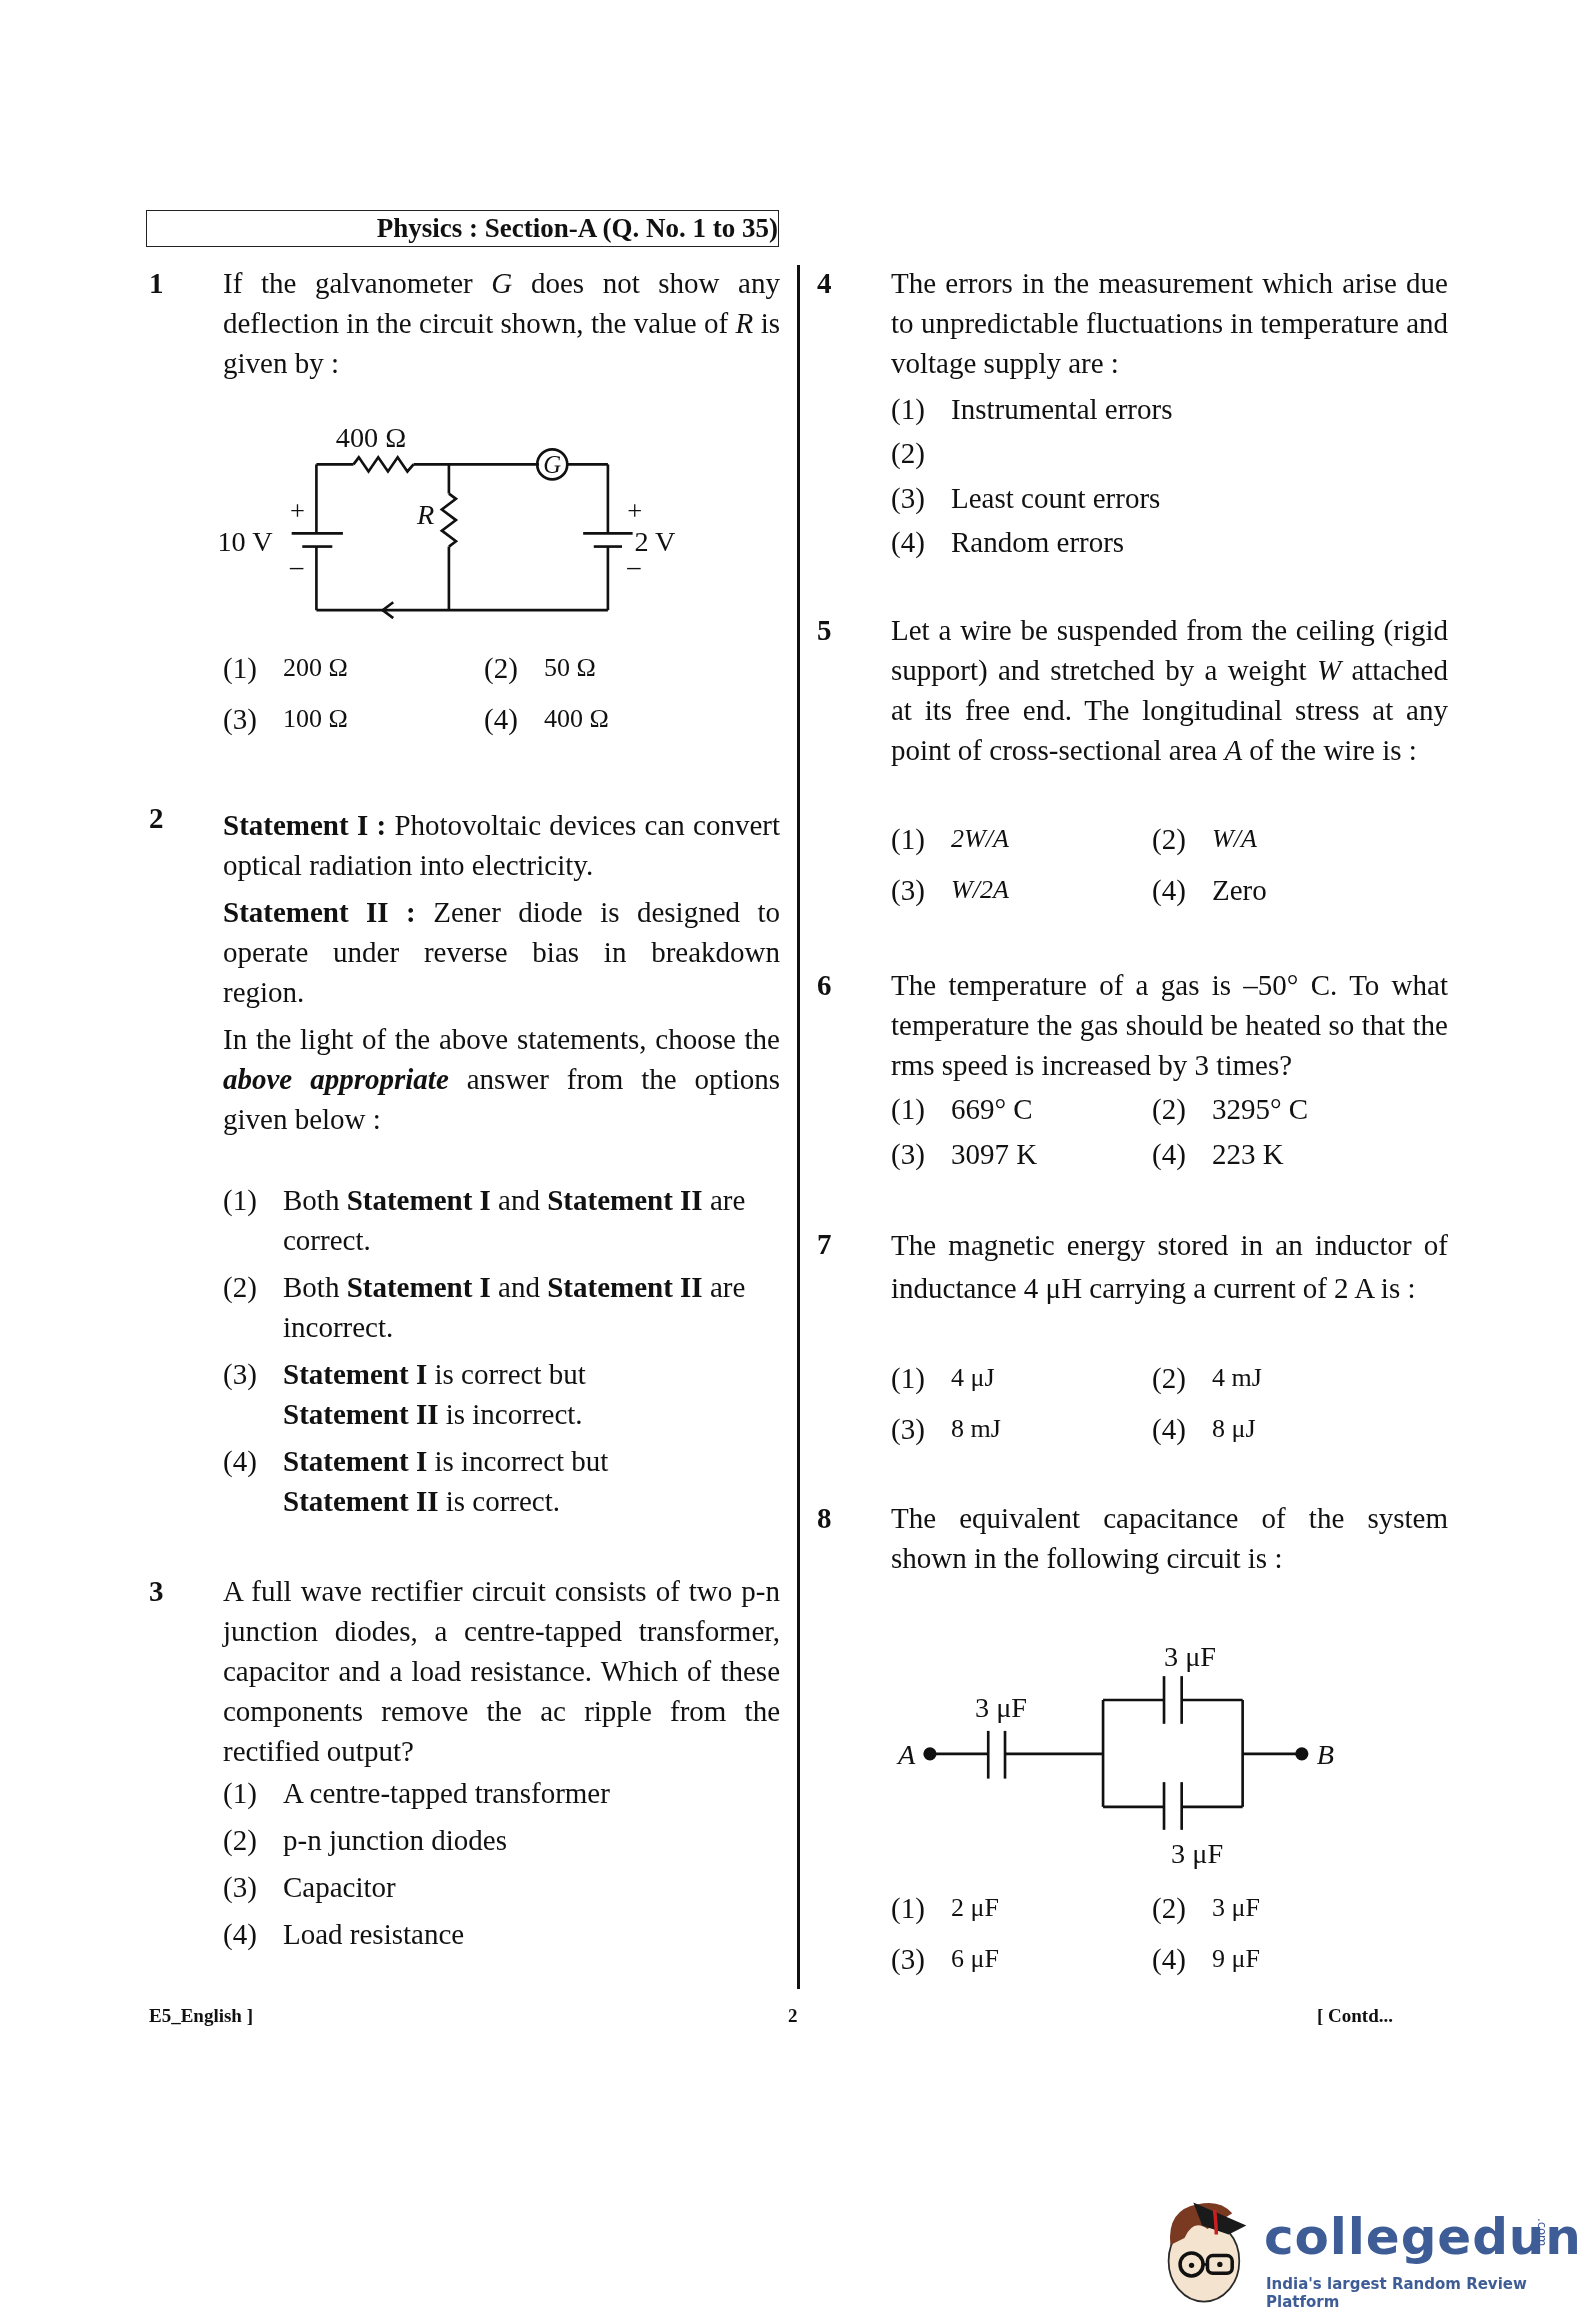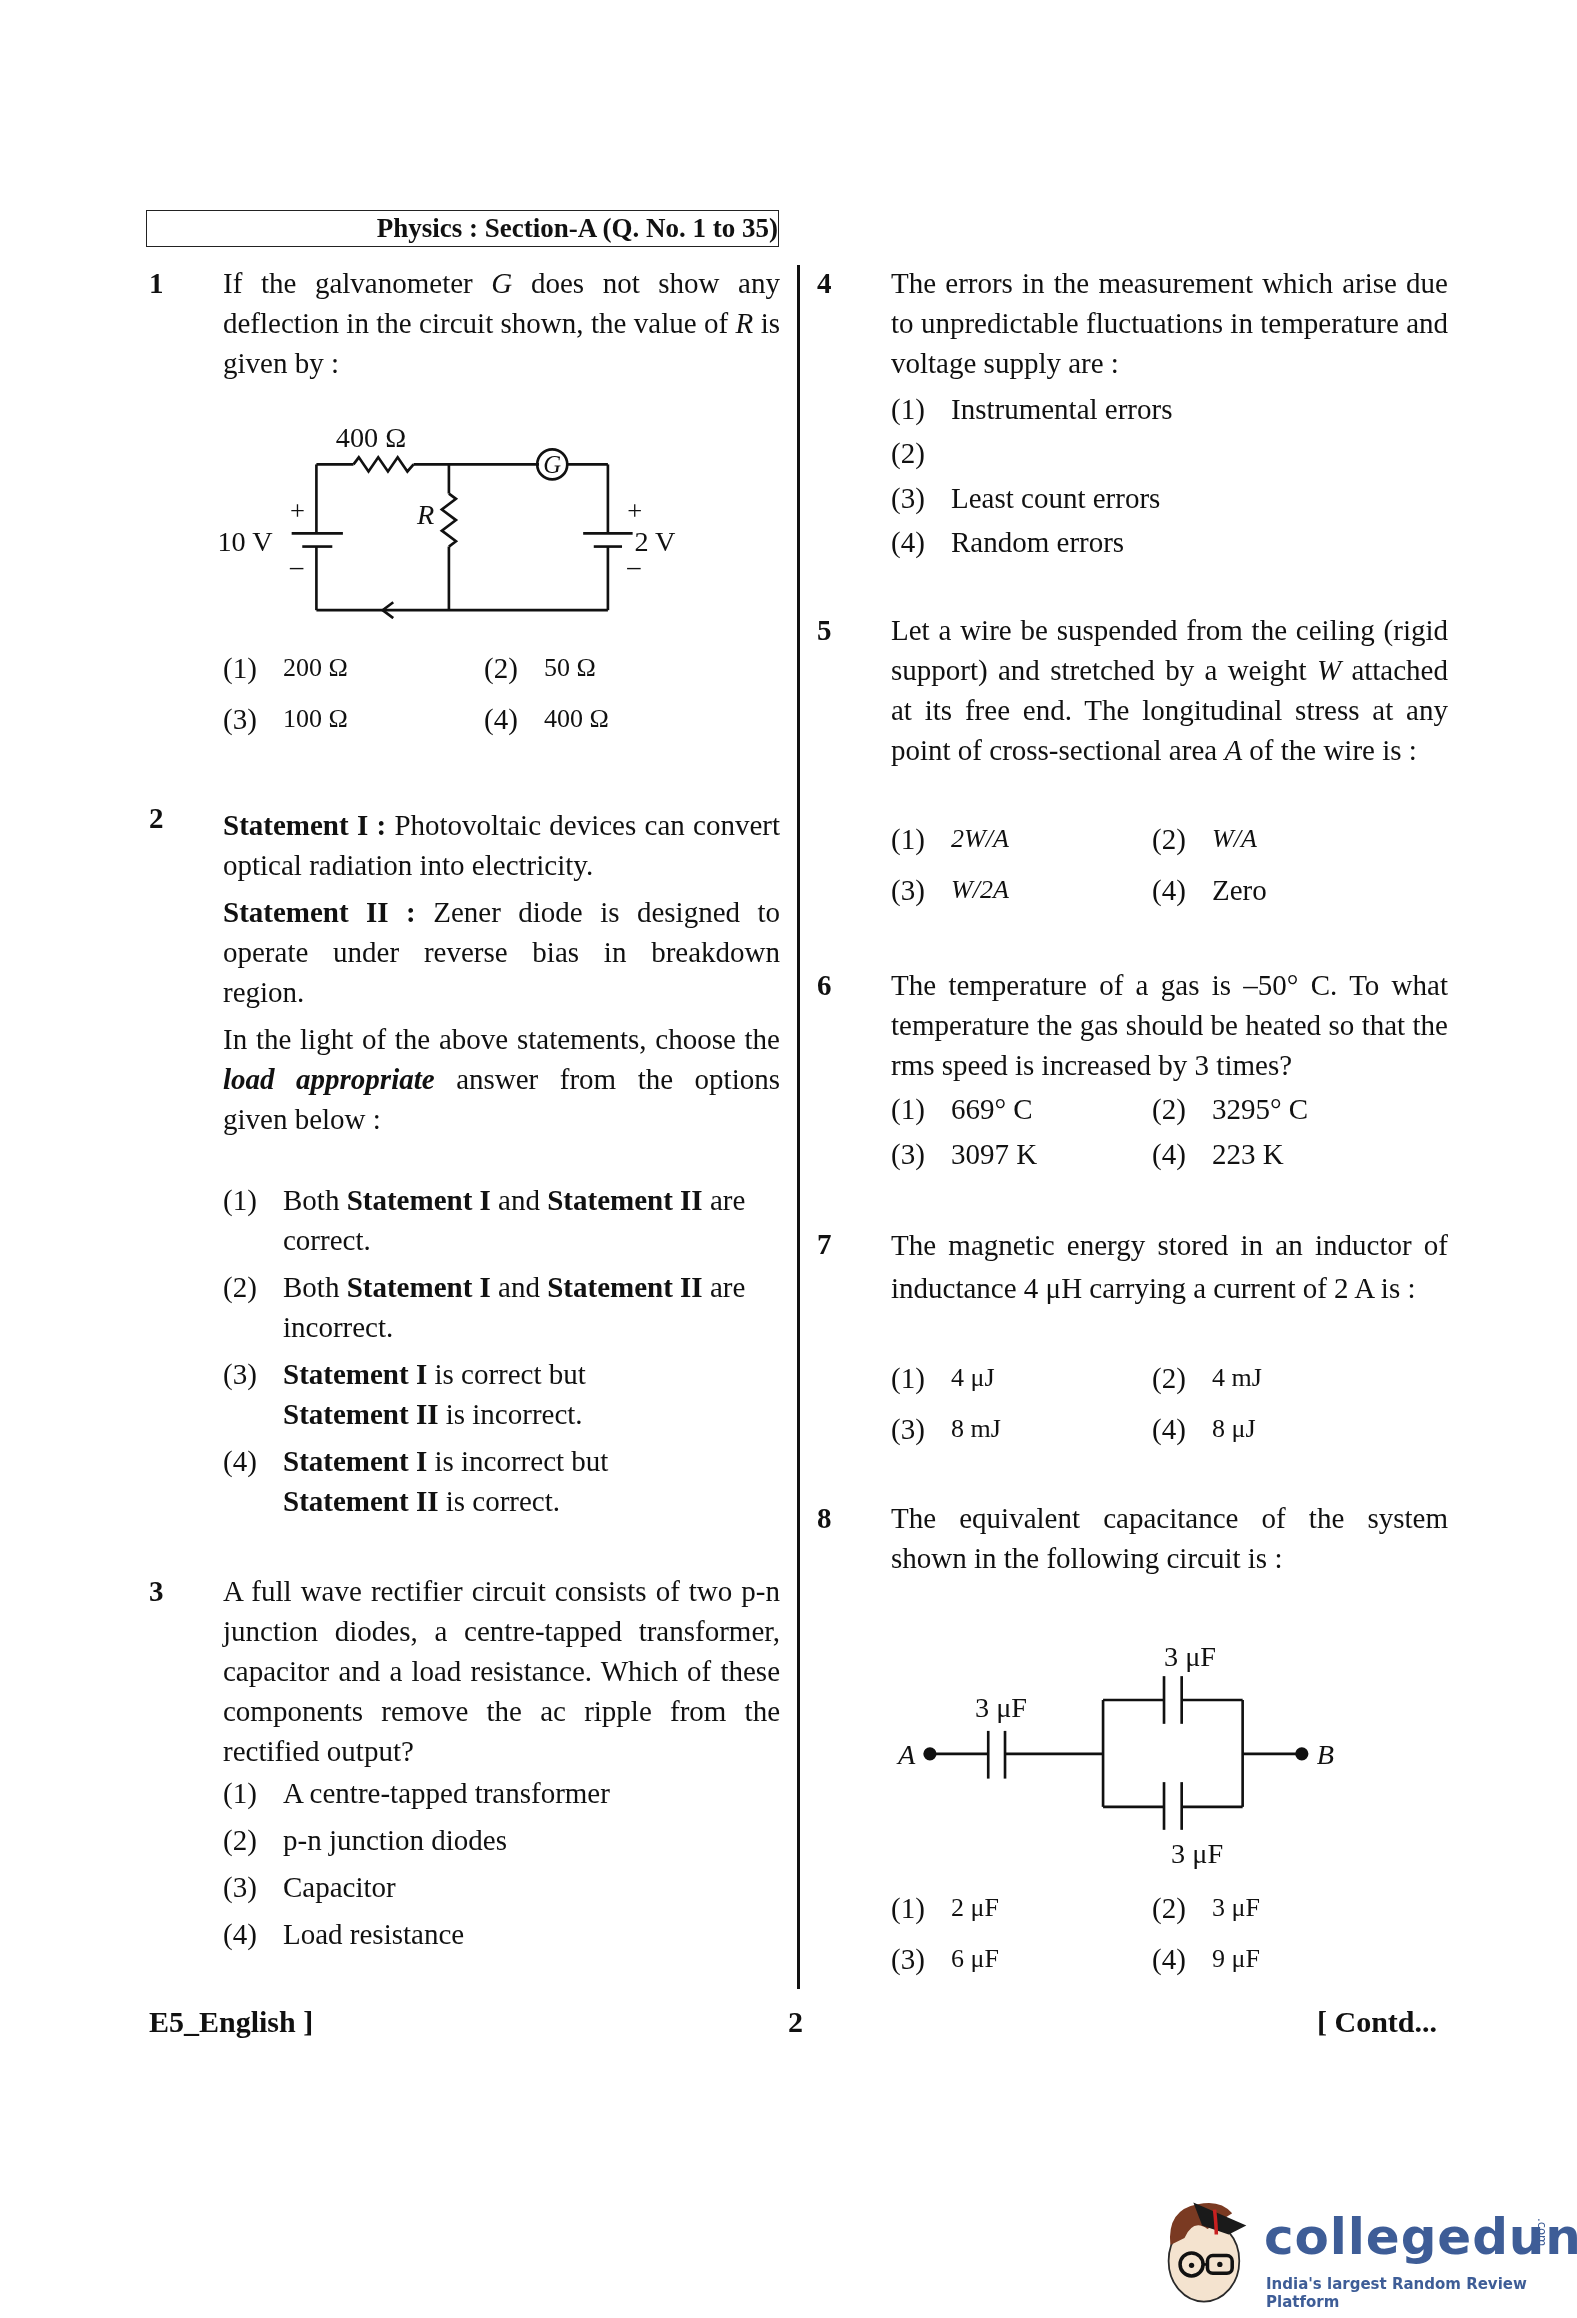--- a/index.html
+++ b/index.html
@@ -14,21 +14,21 @@
   .qtext p { margin:0; }
   .stmt { margin-top:7px !important; }
   .opt { font-size:29px; line-height:40px; display:flex; }
   .opt .n { width:60px; flex:none; }
   .opt .t { flex:1; }
   .opt-grid { display:grid; grid-template-columns: 261px 1fr; row-gap:10.6px; font-size:29px; line-height:40px; }
   .opt-grid .cell { display:flex; }
   .opt-grid .cell .n { width:60px; flex:none; }
   .small { font-size:26px; }
   i.m { font-style:italic; }
-  .footer { font-size:30px; font-weight:bold; }
+  .footer { font-size:19px; font-weight:bold; }
   svg text { font-family:"Liberation Serif", "DejaVu Serif", serif; }
   .logo-text { font-family:"DejaVu Sans", "Liberation Sans", sans-serif; color:#3e5d97; }
 </style>
 </head>
 <body>
 
 <div class="abs section-box">Physics : Section-A (Q. No. 1 to 35)</div>
 
 <div class="abs divider"></div>
 
@@ -90,21 +90,21 @@
   <div class="cell">
       <span class="n">(4)</span>
       <span class="small">400 Ω</span>
     </div>
 </div>
 
 <div class="abs qnum" style="left:149px; top:798px;">2</div>
 <div class="abs qtext" style="left:223px; top:798px; width:557px;">
   <p class="stmt"><b>Statement I :</b><span> Photovoltaic devices can convert optical radiation into electricity.</span></p>
   <p class="stmt"><b>Statement II :</b><span> Zener diode is designed to operate under reverse bias in breakdown region.</span></p>
-  <p class="stmt"><span>In the light of the above statements, choose the </span><b><i>load appropriate</i></b><span> answer from the options given below :</span></p>
+  <p class="stmt"><span>In the light of the above statements, choose the </span><b><i>above appropriate</i></b><span> answer from the options given below :</span></p>
 </div>
 <div class="abs" style="left:223px; top:1180px; width:557px;">
   <div class="opt" style="margin-bottom:7px;">
       <span class="n">(1)</span>
       <span class="t q2opt"><span>Both </span><b>Statement I</b><span> and </span><b>Statement II</b><span> are correct.</span></span>
     </div>
   <div class="opt" style="margin-bottom:7px;">
       <span class="n">(2)</span>
       <span class="t q2opt"><span>Both </span><b>Statement I</b><span> and </span><b>Statement II</b><span> are incorrect.</span></span>
     </div>

